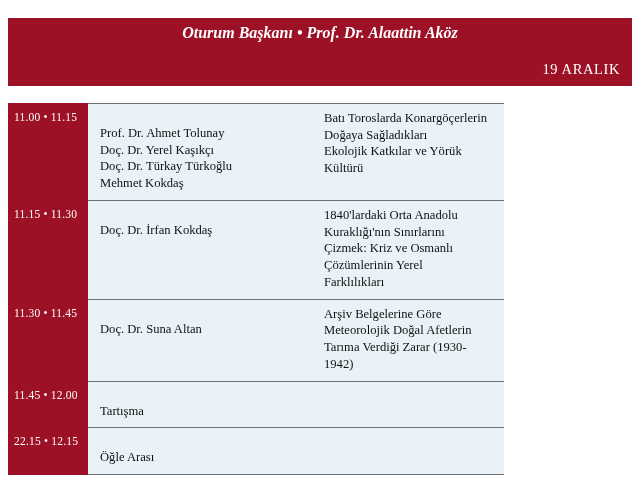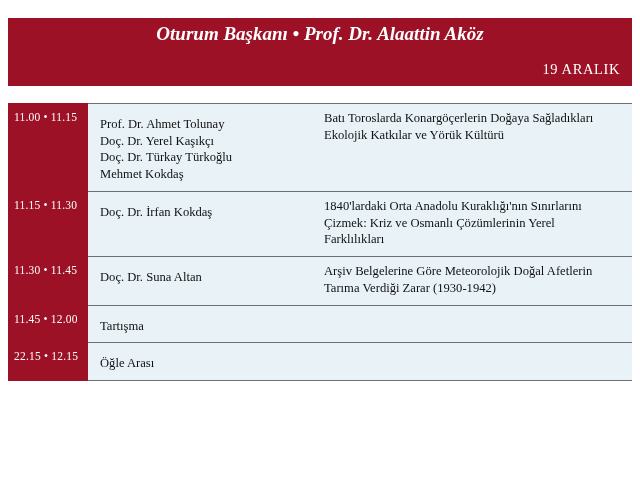--- a/index.html
+++ b/index.html
@@ -40,40 +40,40 @@
   .hall-name {
     margin-top: 11px;
     font-size: 17.5px;
     letter-spacing: 0.8px;
     font-variant: small-caps;
     font-weight: normal;
     line-height: 1.1;
   }
   .session-chair {
     margin-top: 6px;
-    font-size: 19px;
+    font-size: 16px;
     font-style: italic;
     font-weight: bold;
     line-height: 1.1;
   }
   .date-label {
     position: absolute;
     right: 12px;
     bottom: 8px;
     font-size: 14.5px;
     letter-spacing: 0.6px;
     font-variant: small-caps;
   }
 
   
   .schedule {
     position: absolute;
     left: 8px;
     top: 103px;
-    width: 624px;
+    width: 496px;
   }
   .row {
     display: flex;
     align-items: stretch;
     position: relative;
   }
   .time-cell {
     width: 80px;
     flex: 0 0 80px;
     background: #9c1126;
@@ -91,21 +91,21 @@
     box-sizing: border-box;
     border-top: 1px solid #6d6f73;
     position: relative;
   }
   .row:last-child .body-cell {
     border-bottom: 1px solid #6d6f73;
   }
   .speakers {
     width: 228px;
     flex: 0 0 228px;
-    padding: 12px 8px 8px 12px;
+    padding: 21px 8px 8px 12px;
     box-sizing: border-box;
     font-size: 12.6px;
     line-height: 1.33;
     color: #111;
   }
   .topic {
     flex: 1 1 auto;
     padding: 6px 10px 8px 8px;
     box-sizing: border-box;
     font-size: 12.6px;

